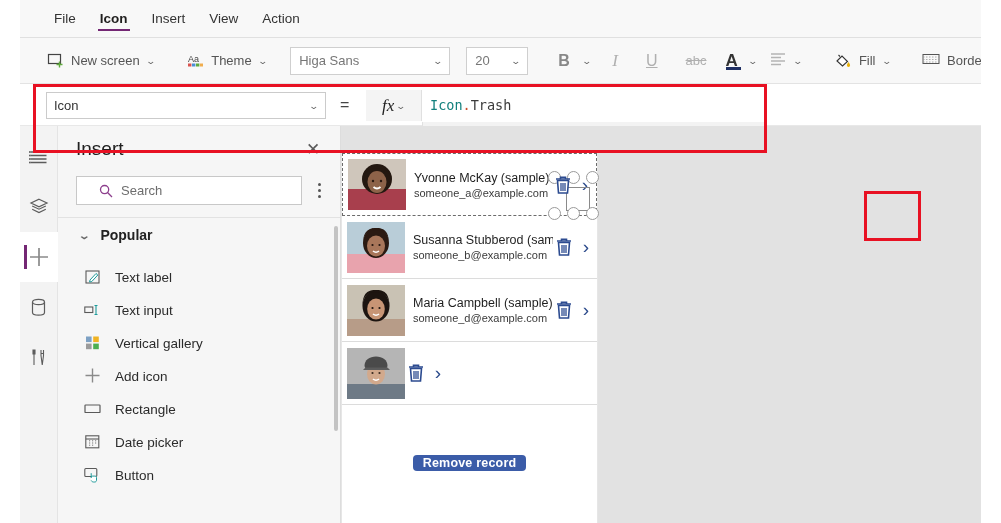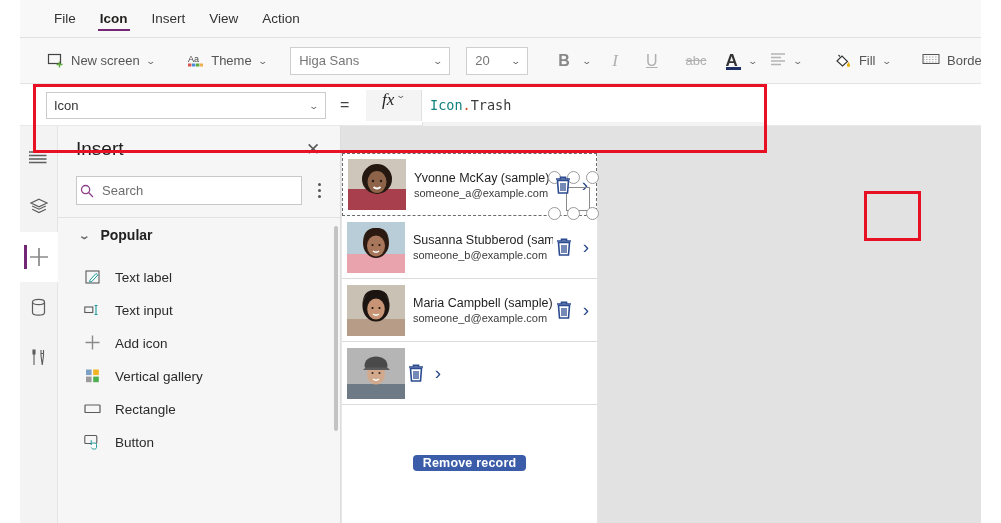--- a/index.html
+++ b/index.html
@@ -68,21 +68,21 @@
   }
   .prop-select {
     position:absolute; left:46px; top:92px; width:280px; height:27px;
     border:1px solid #cbcbcb; background:#fff; display:flex; align-items:center;
     justify-content:space-between; padding:0 7px; font-size:13px; color:#333;
   }
   .eq { position:absolute; left:340px; top:96px; font-size:16px; color:#444; }
   .fx-btn {
     position:absolute; left:366px; top:90px; width:56px; height:31px;
     background:#f4f4f4; border-right:1px solid #e0e0e0;
-    display:flex; align-items:flex-start; justify-content:center; gap:3px;
+    display:flex; align-items:center; justify-content:center; gap:3px;
   }
   .fx-glyph { font-family:"Liberation Serif",serif; font-style:italic; font-size:17px; color:#222; }
   .formula-input {
     position:absolute; left:422px; top:88px; right:0; height:34px;
     background:#fff; display:flex; align-items:center; padding-left:8px;
     font-family:"DejaVu Sans Mono", monospace; font-size:13.5px;
   }
   .tok-ident { color:#12807d; }
   .tok-dot { color:#cc4a26; }
   .tok-prop { color:#3b3b3b; }
@@ -126,21 +126,21 @@
   .panel-head {
     height:46px; display:flex; align-items:center; justify-content:space-between;
     padding:0 16px 0 18px; background:#f6f6f6;
   }
   .panel-title { font-size:19px; color:#212121; }
   .panel-close { font-size:17px; color:#5a5a5a; width:22px; height:22px;
                  display:flex; align-items:center; justify-content:center; }
   .panel-search-row { display:flex; align-items:center; padding:4px 10px 12px 18px; gap:6px; }
   .searchbox {
     flex:1; height:29px; border:1px solid #c8c8c8; background:#fff;
-    display:flex; align-items:center; gap:8px; padding:0 3px;
+    display:flex; align-items:center; gap:8px; padding:0 22px;
   }
   .search-ph { font-size:13px; color:#6d6d6d; }
   .kebab { width:22px; height:26px; display:flex; flex-direction:column;
            align-items:center; justify-content:center; gap:3px; }
   .kebab i { width:3px; height:3px; border-radius:50%; background:#555; display:block; }
 
   .panel-list { background:#f6f6f6; border-top:1px solid #e2e2e2; position:relative;
                 height:calc(100% - 92px); overflow:hidden; }
   .group-head {
     display:flex; align-items:center; gap:12px; height:34px; padding-left:22px;
@@ -415,48 +415,58 @@
           <svg width="17" height="14" viewBox="0 0 17 14">
             <rect x="0.8" y="4" width="8" height="5.5" fill="none" stroke="#5a5a5a" stroke-width="1.1"></rect>
             <path d="M12 2.5v9M10.5 2.5h3M10.5 11.5h3" stroke="#1e9b9b" stroke-width="1.1"></path>
           </svg>
         </span>
         <span>Text input</span>
       </div>
 
       <div class="li">
         <span class="li-ico">
-          <svg width="17" height="17" viewBox="0 0 17 17">
-            <path d="M8.5 1.5v14M1.5 8.5h14" stroke="#8a8a8a" stroke-width="1.4"></path>
-          </svg>
-        </span>
-        <span>Add icon</span>
-      </div>
-
-      <div class="li">
-        <span class="li-ico">
           <svg width="16" height="16" viewBox="0 0 16 16">
             <rect x="1" y="1.5" width="5.6" height="5.6" fill="#7da1c4"></rect>
             <rect x="8.2" y="1.5" width="5.6" height="5.6" fill="#f0b323"></rect>
             <rect x="1" y="8.6" width="5.6" height="5.6" fill="#9b9b9b"></rect>
             <rect x="8.2" y="8.6" width="5.6" height="5.6" fill="#4caf50"></rect>
           </svg>
         </span>
         <span>Vertical gallery</span>
       </div>
 
       <div class="li">
         <span class="li-ico">
+          <svg width="17" height="17" viewBox="0 0 17 17">
+            <path d="M8.5 1.5v14M1.5 8.5h14" stroke="#8a8a8a" stroke-width="1.4"></path>
+          </svg>
+        </span>
+        <span>Add icon</span>
+      </div>
+
+      <div class="li">
+        <span class="li-ico">
           <svg width="17" height="13" viewBox="0 0 17 13">
             <rect x="1" y="3" width="15" height="7.5" rx="0.6" fill="none" stroke="#5a5a5a" stroke-width="1.2"></rect>
           </svg>
         </span>
         <span>Rectangle</span>
       </div>
 
+      <div class="li">
+        <span class="li-ico">
+          <svg width="15" height="15" viewBox="0 0 15 15">
+            <rect x="0.8" y="1.8" width="13" height="12" fill="none" stroke="#5a5a5a" stroke-width="1.1"></rect>
+            <path d="M0.8 5h13" stroke="#5a5a5a" stroke-width="1.1"></path>
+            <path d="M4 6.8h1.2M7 6.8h1.2M10 6.8h1.2M4 9h1.2M7 9h1.2M10 9h1.2M4 11.2h1.2M7 11.2h1.2" stroke="#777" stroke-width="1"></path>
+          </svg>
+        </span>
+        <span>Date picker</span>
+      </div>
 
       <div class="li">
         <span class="li-ico">
           <svg width="17" height="16" viewBox="0 0 17 16">
             <rect x="0.8" y="1.5" width="12" height="8" rx="1" fill="none" stroke="#5a5a5a" stroke-width="1.1"></rect>
             <path d="M7.2 6.2v4.5c0-1 .5-1.6 1.4-1.6h2.3c1 0 1.6.6 1.6 1.6v2.5c0 1-.6 1.8-1.7 1.8H9.4c-1 0-1.6-.5-2.2-1.6" fill="#fff" stroke="#1e9b9b" stroke-width="1"></path>
           </svg>
         </span>
         <span>Button</span>
       </div>

